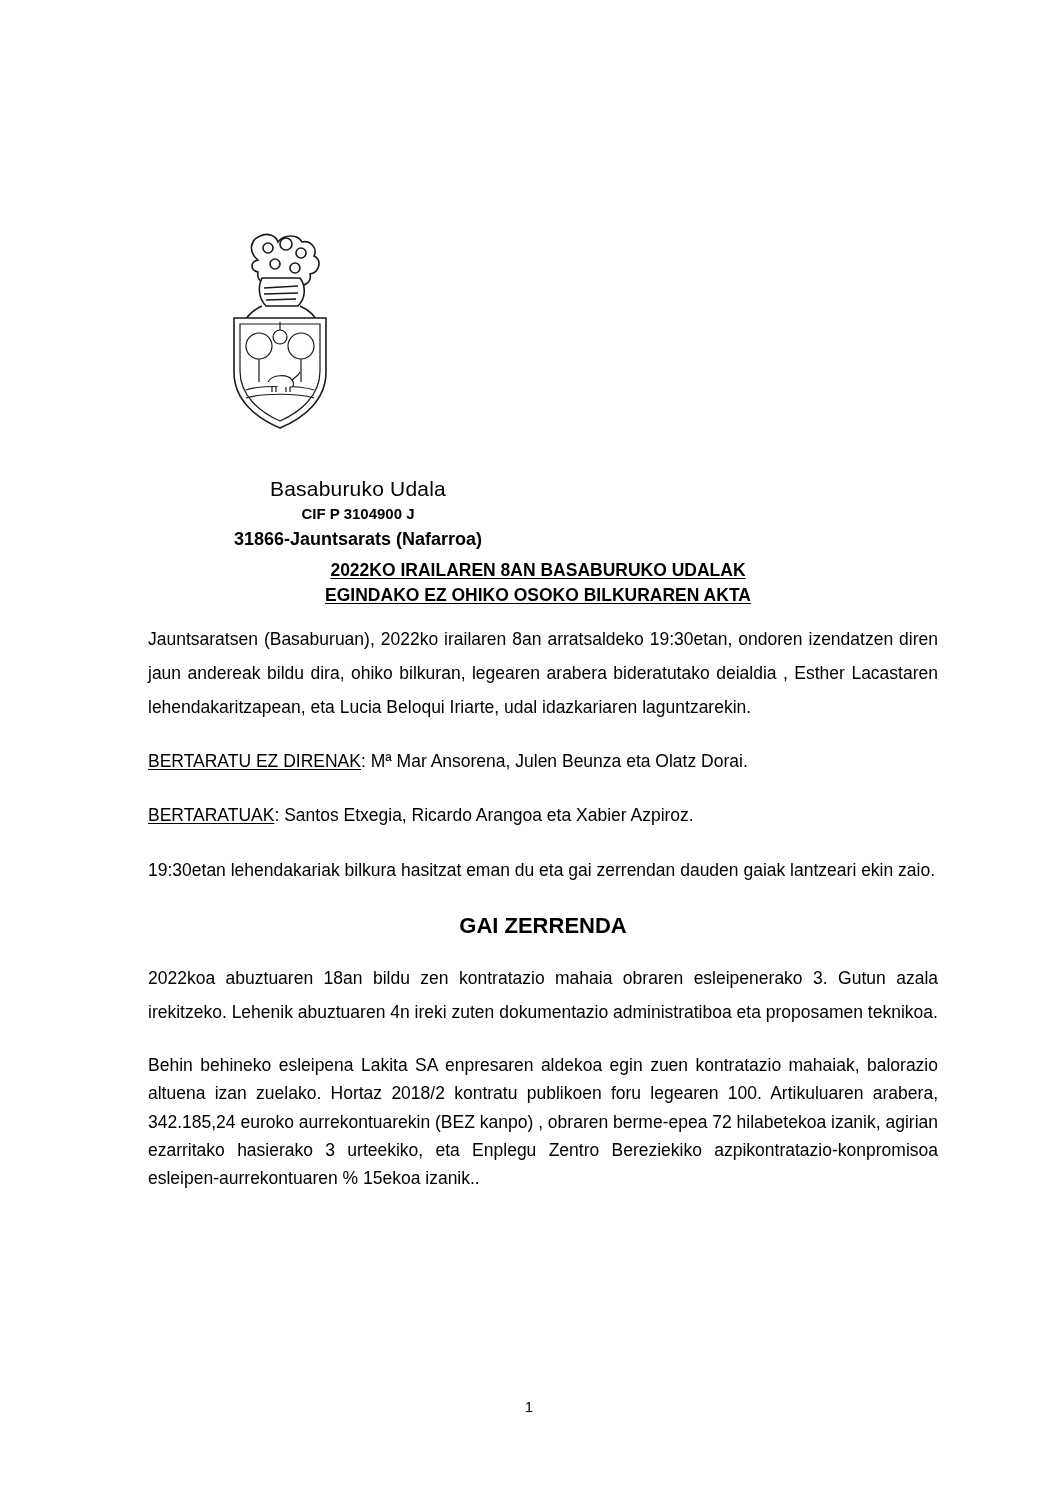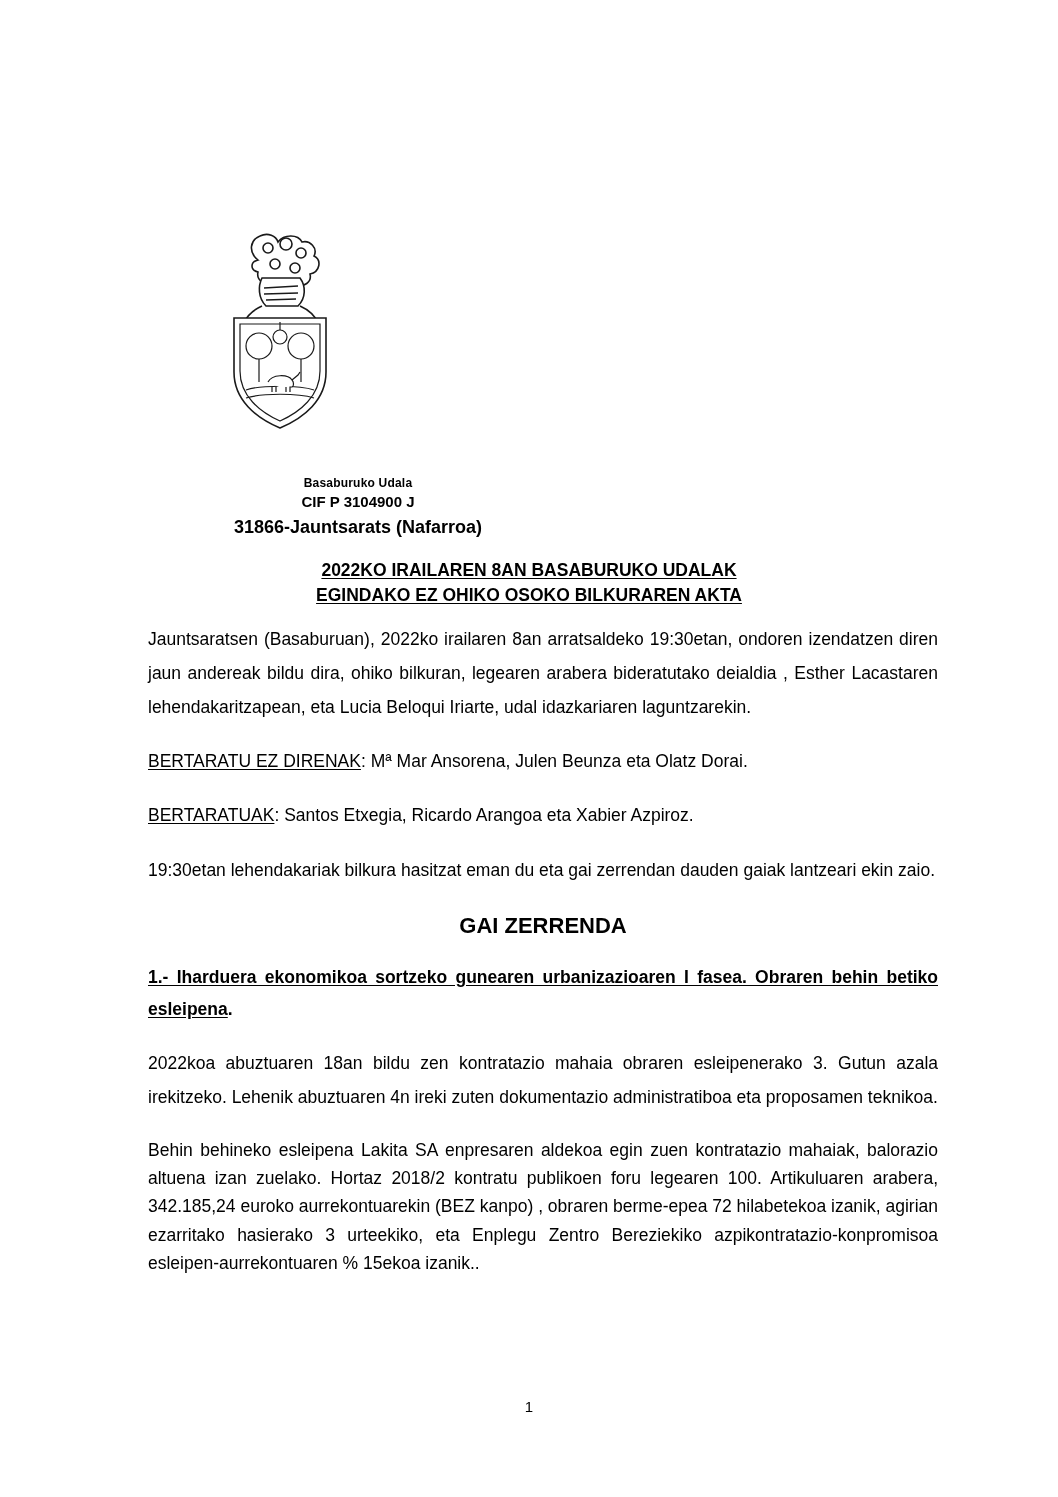--- a/index.html
+++ b/index.html
@@ -34,40 +34,40 @@
 
   
   .header-block {
     position: absolute;
     left: 148px;
     top: 475px;
     width: 420px;
     text-align: center;
   }
   .header-block .org {
-    font-size: 12px;
-    font-weight: bold;
+    font-size: 21px;
+    font-weight: normal;
     letter-spacing: 0.2px;
     line-height: 1.35;
   }
   .header-block .cif {
     font-size: 15px;
     font-weight: bold;
     line-height: 1.5;
   }
   .header-block .addr {
     font-size: 18px;
     font-weight: bold;
     line-height: 1.5;
   }
 
   
   .doc-title {
     position: absolute;
-    left: 148px;
+    left: 157px;
     top: 558px;
     width: 762px;
     text-align: center;
     font-size: 17.5px;
     font-weight: bold;
     line-height: 1.45;
   }
   .doc-title span {
     text-decoration: underline;
     text-underline-offset: 2px;
@@ -187,23 +187,20 @@
     </p>
 
     <p class="just">
       <span class="u">BERTARATUAK</span><span>: Santos Etxegia, Ricardo Arangoa eta Xabier Azpiroz.</span>
     </p>
 
     <p class="just loose">19:30etan lehendakariak bilkura hasitzat eman du eta gai zerrendan dauden gaiak lantzeari ekin zaio.</p>
 
     <div class="center-bold">GAI ZERRENDA</div>
 
-    <p class="item-heading">
-      <span class="ul">1.- Iharduera  ekonomikoa  sortzeko  gunearen  urbanizazioaren  I  fasea.  Obraren behin betiko esleipena</span><span>.</span>
-    </p>
 
     <p class="just loose">2022koa abuztuaren 18an bildu zen kontratazio mahaia obraren esleipenerako 3. Gutun azala irekitzeko. Lehenik abuztuaren 4n ireki zuten dokumentazio administratiboa eta proposamen teknikoa.</p>
 
     <p class="tight">Behin behineko esleipena Lakita SA enpresaren aldekoa egin zuen kontratazio mahaiak, balorazio altuena izan zuelako. Hortaz 2018/2 kontratu publikoen foru legearen 100. Artikuluaren arabera, 342.185,24 euroko aurrekontuarekin (BEZ kanpo) , obraren berme-epea 72 hilabetekoa izanik, agirian ezarritako hasierako 3 urteekiko, eta Enplegu Zentro Bereziekiko azpikontratazio-konpromisoa esleipen-aurrekontuaren % 15ekoa izanik..</p>
 
   </div>
 
   <div class="page-number">1</div>
 
 </div>

